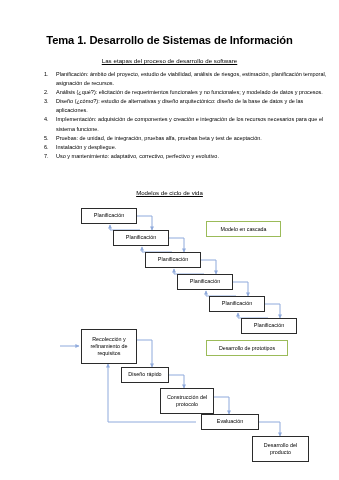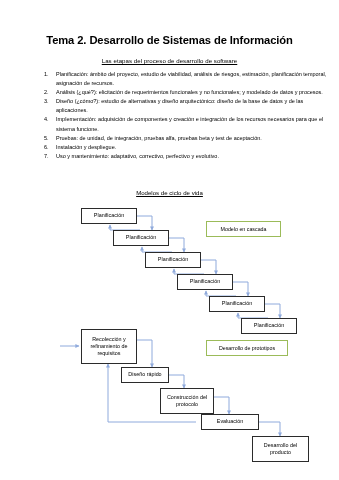--- a/index.html
+++ b/index.html
@@ -117,21 +117,21 @@
     font-size: 5.3px;
     color: #000000;
     z-index: 3;
   }
 </style>
 </head>
 <body>
 
 <div id="page">
 
-  <div class="doc-title">Tema 2. Desarrollo de Sistemas de Información</div>
+  <div class="doc-title">Tema 1. Desarrollo de Sistemas de Información</div>
   <div class="doc-subtitle">Las etapas del proceso de desarrollo de software</div>
 
   <ol class="steps-list" id="steps-list">
       <li><span class="num">1.</span><span>Planificación: ámbito del proyecto, estudio de viabilidad, análisis de riesgos, estimación, planificación temporal, asignación de recursos.</span></li>
       <li><span class="num">2.</span><span>Análisis (¿qué?): elicitación de requerimientos funcionales y no funcionales; y modelado de datos y procesos.</span></li>
       <li><span class="num">3.</span><span>Diseño (¿cómo?): estudio de alternativas y diseño arquitectónico: diseño de la base de datos y de las aplicaciones.</span></li>
       <li><span class="num">4.</span><span>Implementación: adquisición de componentes y creación e integración de los recursos necesarios para que el sistema funcione.</span></li>
       <li><span class="num">5.</span><span>Pruebas: de unidad, de integración, pruebas alfa, pruebas beta y test de aceptación.</span></li>
       <li><span class="num">6.</span><span>Instalación y despliegue.</span></li>
       <li><span class="num">7.</span><span>Uso y mantenimiento: adaptativo, correctivo, perfectivo y evolutivo.</span></li>

